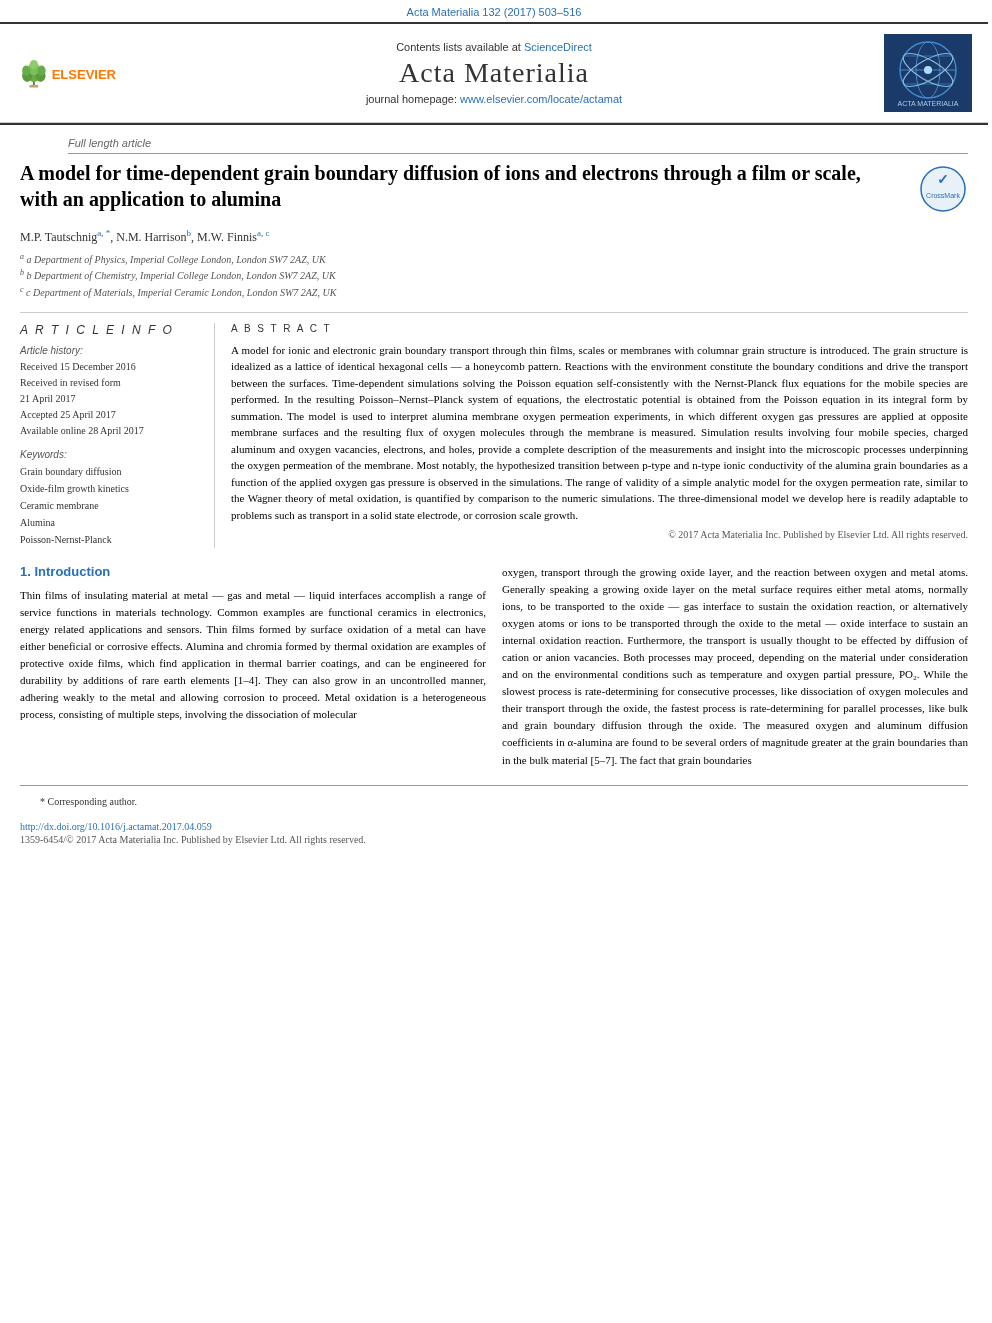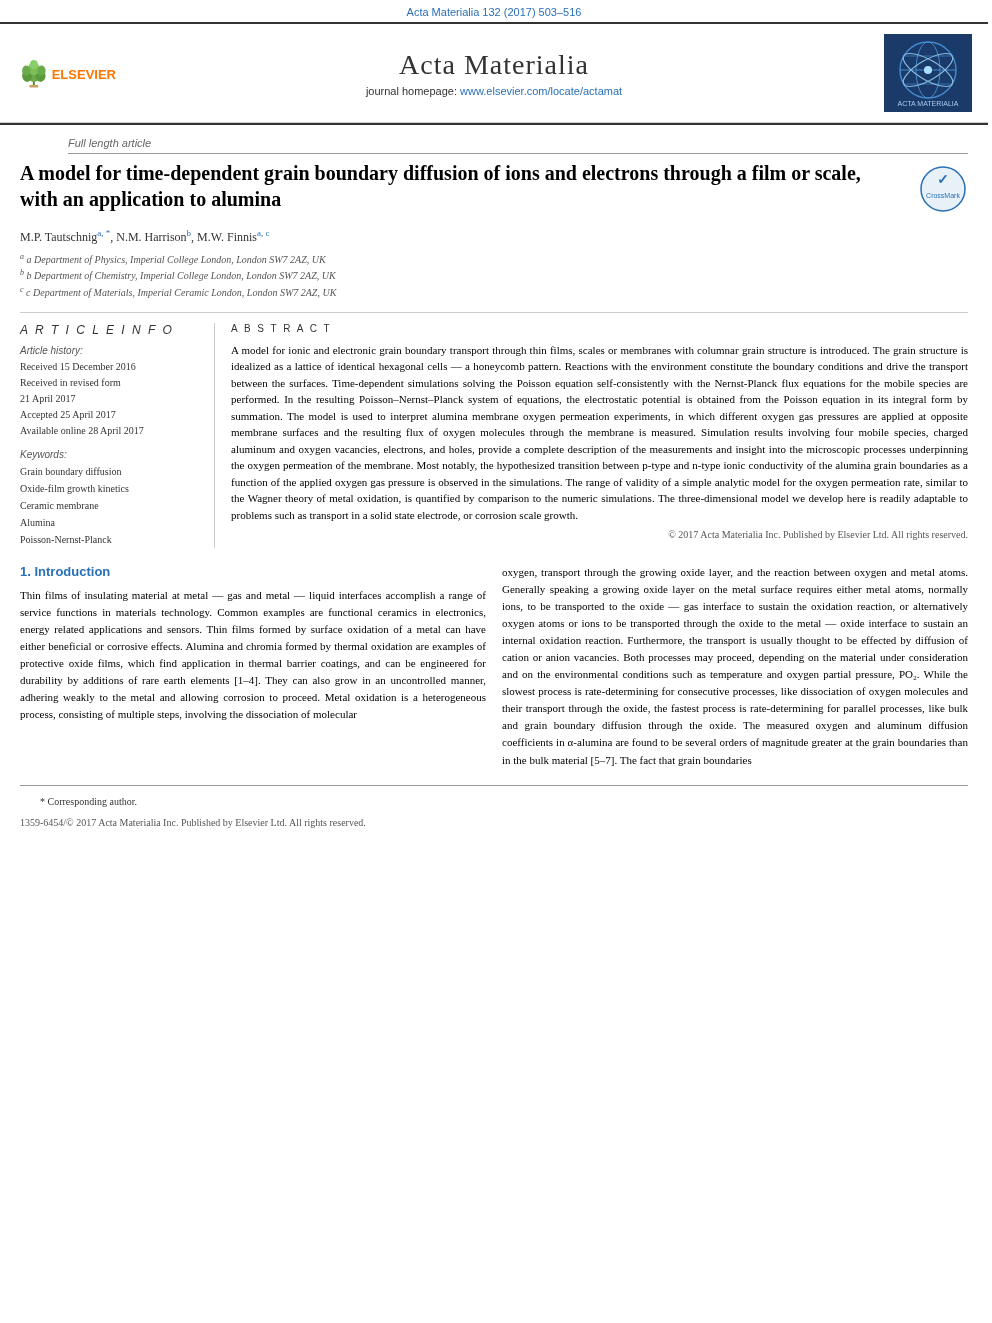--- a/index.html
+++ b/index.html
@@ -306,20 +306,24 @@
         <ellipse cx="20" cy="22" rx="8" ry="10" fill="#6aaa4a"></ellipse>
         <ellipse cx="50" cy="22" rx="8" ry="10" fill="#6aaa4a"></ellipse>
         <ellipse cx="35" cy="10" rx="8" ry="9" fill="#8ad06a"></ellipse>
 
         <rect x="26" y="50" width="18" height="5" rx="2" fill="#c8a060"></rect>
       </svg>
       <span class="elsevier-text">ELSEVIER</span>
     </div>
 
     <div class="header-center">
+      <div class="contents-line">
+        <span>Contents lists available at</span>
+        <a class="ref-link">ScienceDirect</a>
+      </div>
       <div class="journal-title">Acta Materialia</div>
       <div class="journal-homepage">
         <span>journal homepage:</span>
         <a class="ref-link">www.elsevier.com/locate/actamat</a>
       </div>
     </div>
 
     <div class="header-right">
       <div class="journal-right-logo">
         <svg width="88" height="78" viewBox="0 0 88 78" xmlns="http://www.w3.org/2000/svg">
@@ -408,15 +412,18 @@
     </div>
     <div class="intro-right">
       <div class="body-text">oxygen, transport through the growing oxide layer, and the reaction between oxygen and metal atoms. Generally speaking a growing oxide layer on the metal surface requires either metal atoms, normally ions, to be transported to the oxide — gas interface to sustain the oxidation reaction, or alternatively oxygen atoms or ions to be transported through the oxide to the metal — oxide interface to sustain an internal oxidation reaction. Furthermore, the transport is usually thought to be effected by diffusion of cation or anion vacancies. Both processes may proceed, depending on the material under consideration and on the environmental conditions such as temperature and oxygen partial pressure, PO₂. While the slowest process is rate-determining for consecutive processes, like dissociation of oxygen molecules and their transport through the oxide, the fastest process is rate-determining for parallel processes, like bulk and grain boundary diffusion through the oxide. The measured oxygen and aluminum diffusion coefficients in α-alumina are found to be several orders of magnitude greater at the grain boundaries than in the bulk material [5–7]. The fact that grain boundaries</div>
     </div>
   </div>
 
   <div class="footnote-area">
     <div class="footnote-text">* Corresponding author.</div>
   </div>
 
+  <div class="doi-line">
+    <a class="ref-link">http://dx.doi.org/10.1016/j.actamat.2017.04.059</a>
+  </div>
   <div class="issn-line">1359-6454/© 2017 Acta Materialia Inc. Published by Elsevier Ltd. All rights reserved.</div>
 
 </div>
 
 </body></html>

